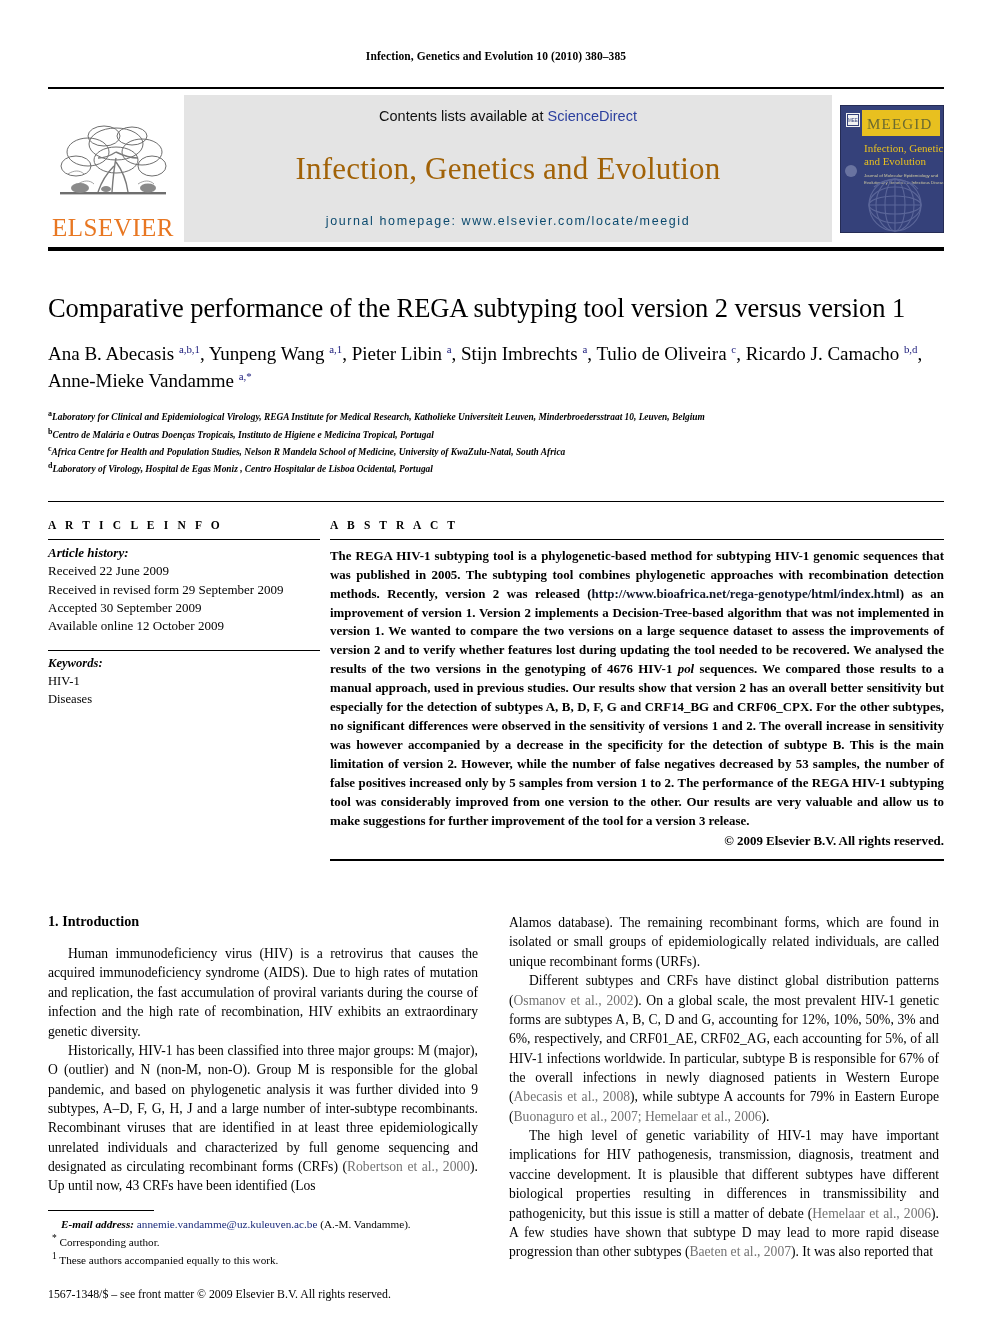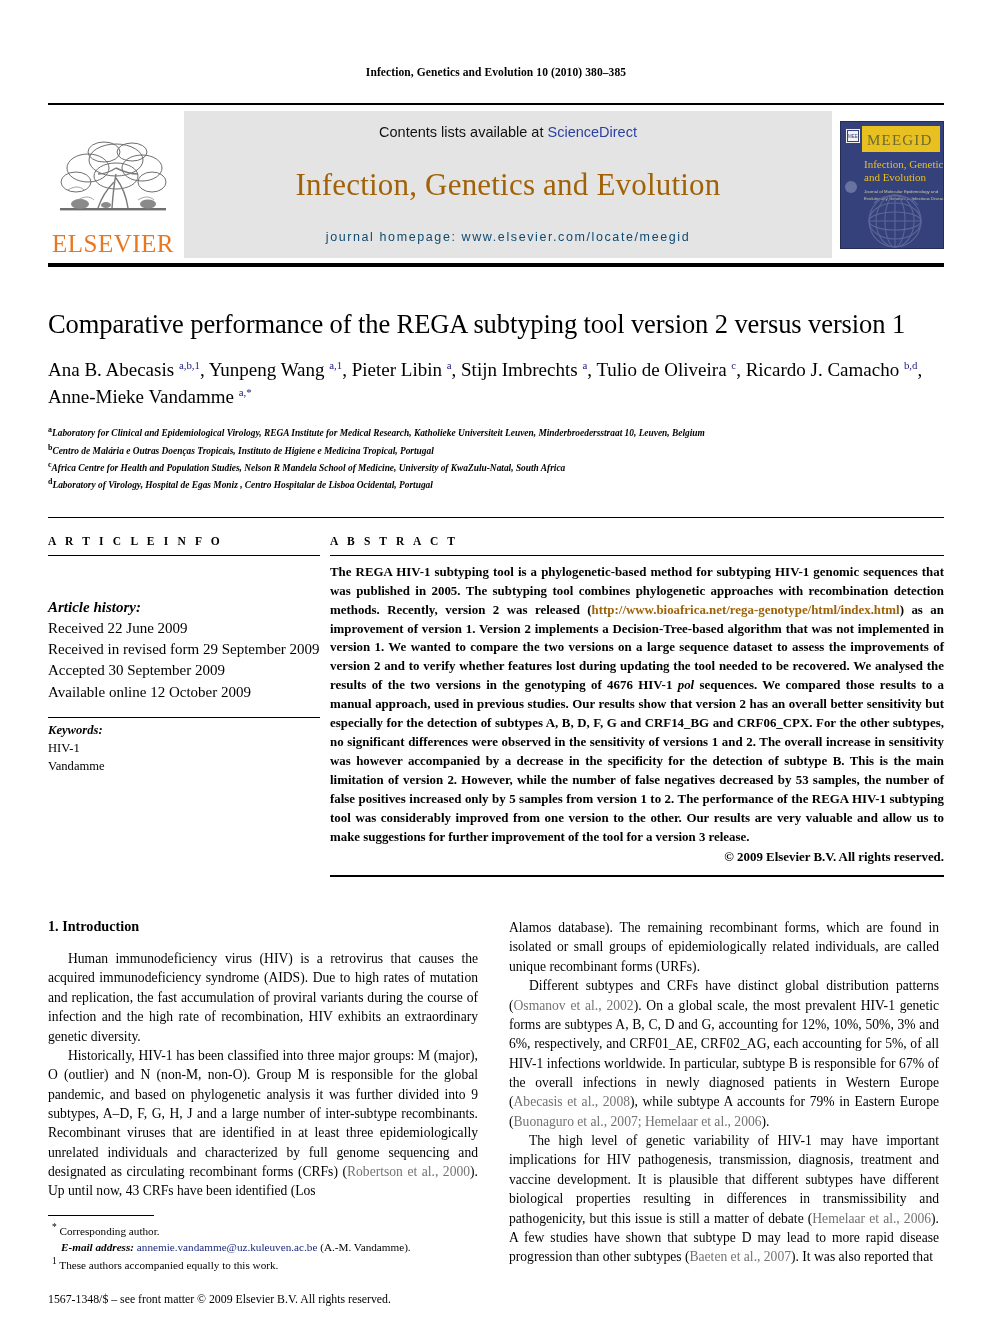--- a/index.html
+++ b/index.html
@@ -5,21 +5,21 @@
   html,body{margin:0;padding:0;}
   body{
     width:992px; height:1323px;
     background:#ffffff;
     font-family:"Liberation Serif", serif;
     color:#000;
     position:relative;
     overflow:hidden;
   }
   .page{
-    position:absolute; left:0; top:16px; width:992px; height:1117px;
+    position:absolute; left:0; top:0; width:992px; height:1117px;
     box-sizing:border-box;
     padding:0 48px;
   }
   
   .runhead{
     text-align:center;
     font-size:11.5px;
     font-weight:bold;
     letter-spacing:.1px;
     padding-top:50px;
@@ -106,47 +106,47 @@
     display:flex;
   }
   .info-col{ width:272px; flex:0 0 272px; }
   .abs-col{ flex:1 1 auto; margin-left:10px;}
   .sectlabel{
     font-size:11.5px; font-weight:bold; letter-spacing:3.2px;
     margin-bottom:8px;
   }
   .rule{ border-top:1.3px solid #000; }
   .hist{
-    font-size:15px; line-height:1.42; padding-top:4px;margin-top:37px;
+    font-size:13px; line-height:1.42; padding-top:4px;
   }
   .hist .it{ font-style:italic; font-weight:bold; }
   .kwblock{ margin-top:14px; }
   .kwblock .rule{ border-top:1.6px solid #000; }
   .kw{ font-size:12.6px; line-height:1.42; padding-top:4px;}
   .kw .it{ font-style:italic; font-weight:bold; }
   .abstract{
     font-size:12.9px;
     line-height:1.47;
     text-align:justify;
     padding-top:7px;
     font-weight:bold;
   }
-  .abstract .lnk{ color:#a16207; font-weight:bold;}
+  .abstract .lnk{ color:#0f172a; font-weight:bold;}
   .abstract .it{ font-style:italic; }
   .copyright{
     text-align:right;
     font-size:12.9px;
     font-weight:bold;
     margin-top:3px;
   }
   .absrule{ border-bottom:2.5px solid #000; margin-top:10px;}
 
   
   .body{
-    margin-top:41px;
+    margin-top:52px;
     display:flex;
     gap:31px;
   }
   .col{ width:430px; flex:0 0 430px; position:relative;}
   h2.head{
     font-size:14.2px; font-weight:bold; margin:0 0 14px 0; letter-spacing:0;
   }
   p.par{
     font-size:13.6px;
     line-height:1.425;
@@ -279,21 +279,21 @@
         <div>Received 22 June 2009</div>
         <div>Received in revised form 29 September 2009</div>
         <div>Accepted 30 September 2009</div>
         <div>Available online 12 October 2009</div>
       </div>
       <div class="kwblock">
         <div class="rule"></div>
         <div class="kw">
           <div class="it">Keywords:</div>
           <div>HIV-1</div>
-          <div>Vandamme</div>
+          <div>Diseases</div>
         </div>
       </div>
     </div>
 
     <div class="abs-col">
       <div class="sectlabel">A B S T R A C T</div>
       <div class="rule"></div>
       <div class="abstract"><span>The REGA HIV-1 subtyping tool is a phylogenetic-based method for subtyping HIV-1 genomic sequences that was published in 2005. The subtyping tool combines phylogenetic approaches with recombination detection methods. Recently, version 2 was released (</span><span class="lnk">http://www.bioafrica.net/rega-genotype/html/index.html</span><span>) as an improvement of version 1. Version 2 implements a Decision-Tree-based algorithm that was not implemented in version 1. We wanted to compare the two versions on a large sequence dataset to assess the improvements of version 2 and to verify whether features lost during updating the tool needed to be recovered. We analysed the results of the two versions in the genotyping of 4676 HIV-1 </span><span class="it">pol</span><span> sequences. We compared those results to a manual approach, used in previous studies. Our results show that version 2 has an overall better sensitivity but especially for the detection of subtypes A, B, D, F, G and CRF14_BG and CRF06_CPX. For the other subtypes, no significant differences were observed in the sensitivity of versions 1 and 2. The overall increase in sensitivity was however accompanied by a decrease in the specificity for the detection of subtype B. This is the main limitation of version 2. However, while the number of false negatives decreased by 53 samples, the number of false positives increased only by 5 samples from version 1 to 2. The performance of the REGA HIV-1 subtyping tool was considerably improved from one version to the other. Our results are very valuable and allow us to make suggestions for further improvement of the tool for a version 3 release.</span></div>
       <div class="copyright">© 2009 Elsevier B.V. All rights reserved.</div>
       <div class="absrule"></div>
@@ -302,22 +302,22 @@
 
   <div class="body">
 
     <div class="col">
       <h2 class="head">1. Introduction</h2>
       <p class="par">Human immunodeficiency virus (HIV) is a retrovirus that causes the acquired immunodeficiency syndrome (AIDS). Due to high rates of mutation and replication, the fast accumulation of proviral variants during the course of infection and the high rate of recombination, HIV exhibits an extraordinary genetic diversity.</p>
       <p class="par"><span>Historically, HIV-1 has been classified into three major groups: M (major), O (outlier) and N (non-M, non-O). Group M is responsible for the global pandemic, and based on phylogenetic analysis it was further divided into 9 subtypes, A–D, F, G, H, J and a large number of inter-subtype recombinants. Recombinant viruses that are identified in at least three epidemiologically unrelated individuals and characterized by full genome sequencing and designated as circulating recombinant forms (CRFs) (</span><span class="ref">Robertson et al., 2000</span><span>). Up until now, 43 CRFs have been identified (Los</span></p>
 
       <div class="footrule"></div>
       <div class="foot">
+        <span class="ind" style="padding-left:22px;"><span class="it">E-mail address:</span> <span class="mail">annemie.vandamme@uz.kuleuven.ac.be</span> <span>(A.-M. Vandamme).</span></span>
         <span class="ind"><sup>*</sup> <span>Corresponding author.</span></span>
-        <span class="ind" style="padding-left:22px;"><span class="it">E-mail address:</span> <span class="mail">annemie.vandamme@uz.kuleuven.ac.be</span> <span>(A.-M. Vandamme).</span></span>
         <span class="ind"><sup>1</sup> <span>These authors accompanied equally to this work.</span></span>
       </div>
 
       <div class="imprint">
         <div>1567-1348/$ – see front matter © 2009 Elsevier B.V. All rights reserved.</div>
       </div>
     </div>
 
     <div class="col">
       <p class="par cont">Alamos database). The remaining recombinant forms, which are found in isolated or small groups of epidemiologically related individuals, are called unique recombinant forms (URFs).</p>

